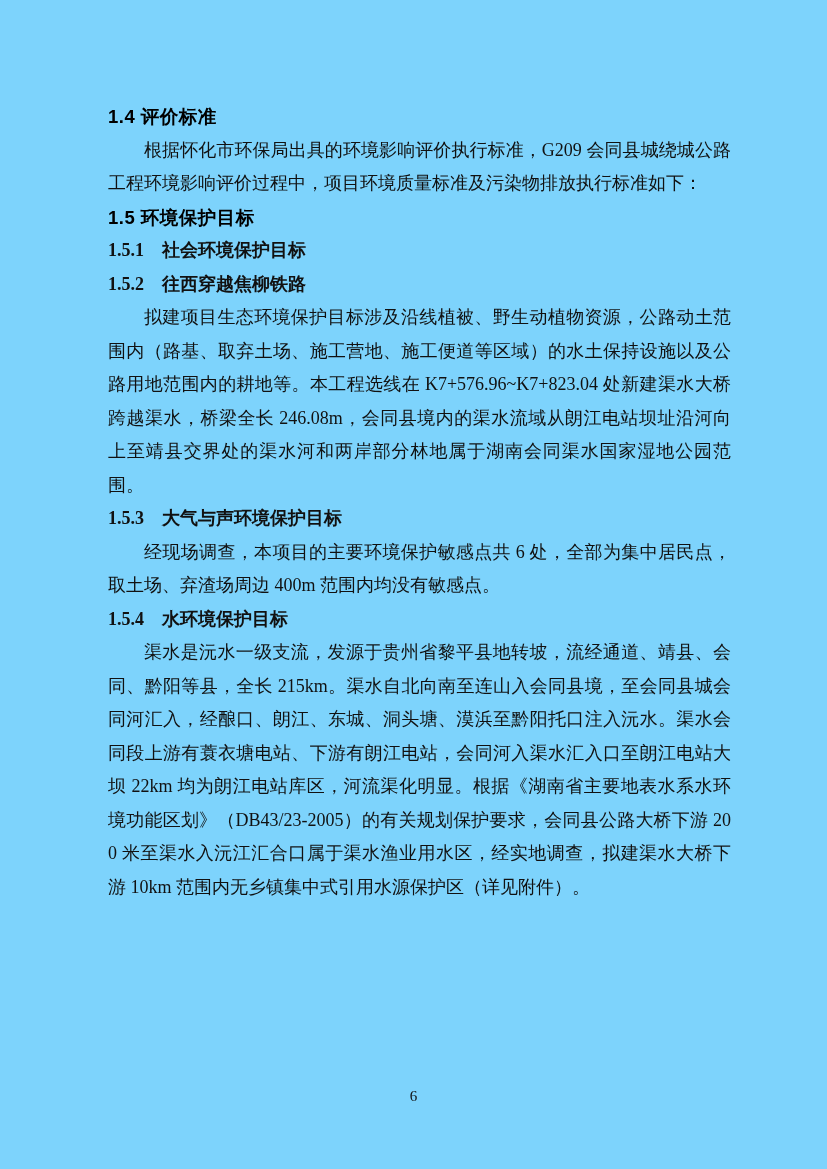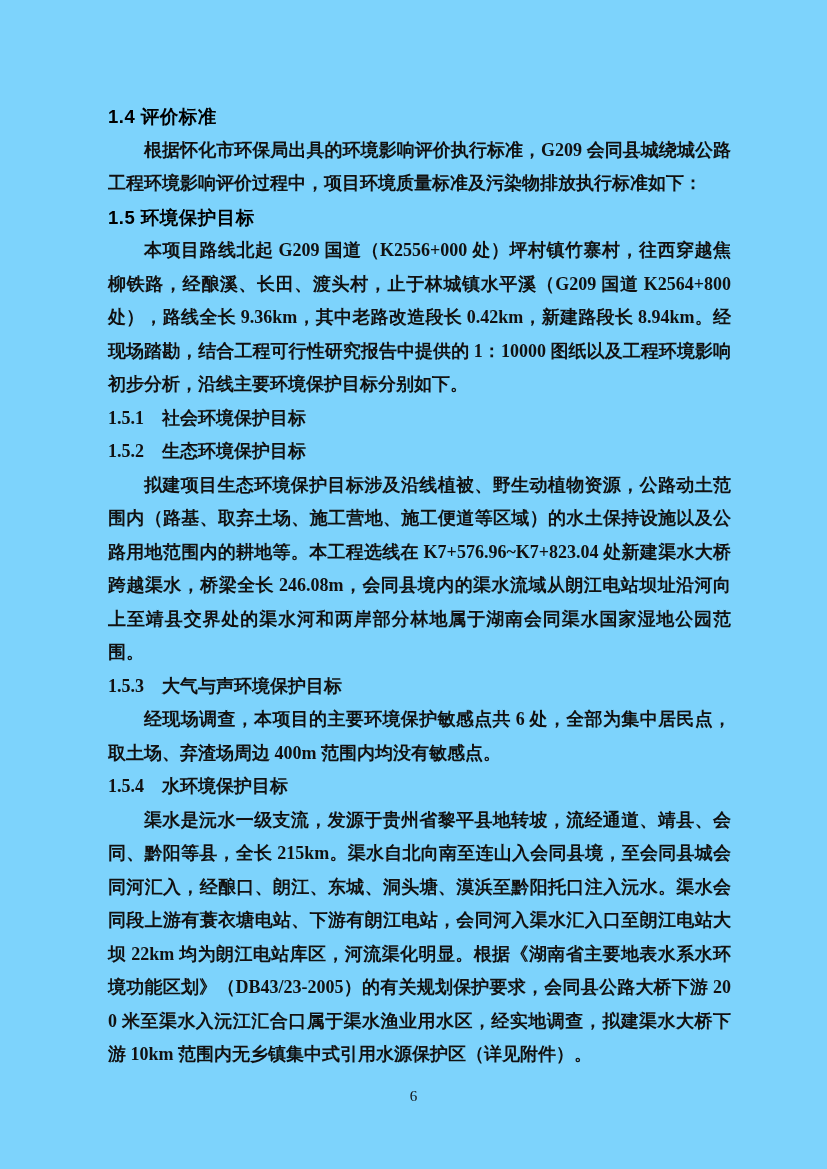--- a/index.html
+++ b/index.html
@@ -39,21 +39,20 @@
     font-size: 18px;
     font-weight: 700;
     line-height: 33.5px;
     text-align: left;
     color: #111111;
   }
   .para {
     margin: 0;
     text-indent: 2em;
     word-break: break-all;
-    font-weight: bold;
   }
   .page-footer {
     position: absolute;
     left: 0;
     right: 0;
     top: 1086px;
     text-align: center;
     font-size: 15px;
     line-height: 20px;
     color: #111111;
@@ -65,26 +64,25 @@
 
 <div class="page">
   <div class="doc">
 
     <h2 class="heading-main">1.4 评价标准</h2>
 
     <p class="para">根据怀化市环保局出具的环境影响评价执行标准，G209 会同县城绕城公路工程环境影响评价过程中，项目环境质量标准及污染物排放执行标准如下：</p>
 
     <h2 class="heading-main">1.5 环境保护目标</h2>
 
-    <p class="para">本项目路线北起 G209 国道（K2556+000 处）坪村镇竹寨村，往西穿越焦柳铁路，经酿溪、长田、渡头村，止于林城镇水平溪（G209 国道 K2564+800 处），路线全长 9.36km，其中老路改造段长 0.42km，新建路段长 8.94km。经现场踏勘，结合工程可行性研究报告中提供的 1：10000 图纸以及工程环境影响初步分析，沿线主要环境保护目标分别如下。</p>
 
     <h3 class="heading-sub">1.5.1　社会环境保护目标</h3>
 
 
-    <h3 class="heading-sub">1.5.2　生态环境保护目标</h3>
+    <h3 class="heading-sub">1.5.2　往西穿越焦柳铁路</h3>
 
     <p class="para">拟建项目生态环境保护目标涉及沿线植被、野生动植物资源，公路动土范围内（路基、取弃土场、施工营地、施工便道等区域）的水土保持设施以及公路用地范围内的耕地等。本工程选线在 K7+576.96~K7+823.04 处新建渠水大桥跨越渠水，桥梁全长 246.08m，会同县境内的渠水流域从朗江电站坝址沿河向上至靖县交界处的渠水河和两岸部分林地属于湖南会同渠水国家湿地公园范围。</p>
 
     <h3 class="heading-sub">1.5.3　大气与声环境保护目标</h3>
 
     <p class="para">经现场调查，本项目的主要环境保护敏感点共 6 处，全部为集中居民点，取土场、弃渣场周边 400m 范围内均没有敏感点。</p>
 
     <h3 class="heading-sub">1.5.4　水环境保护目标</h3>
 
     <p class="para">渠水是沅水一级支流，发源于贵州省黎平县地转坡，流经通道、靖县、会同、黔阳等县，全长 215km。渠水自北向南至连山入会同县境，至会同县城会同河汇入，经酿口、朗江、东城、洞头塘、漠浜至黔阳托口注入沅水。渠水会同段上游有蓑衣塘电站、下游有朗江电站，会同河入渠水汇入口至朗江电站大坝 22km 均为朗江电站库区，河流渠化明显。根据《湖南省主要地表水系水环境功能区划》（DB43/23-2005）的有关规划保护要求，会同县公路大桥下游 200 米至渠水入沅江汇合口属于渠水渔业用水区，经实地调查，拟建渠水大桥下游 10km 范围内无乡镇集中式引用水源保护区（详见附件）。</p>

